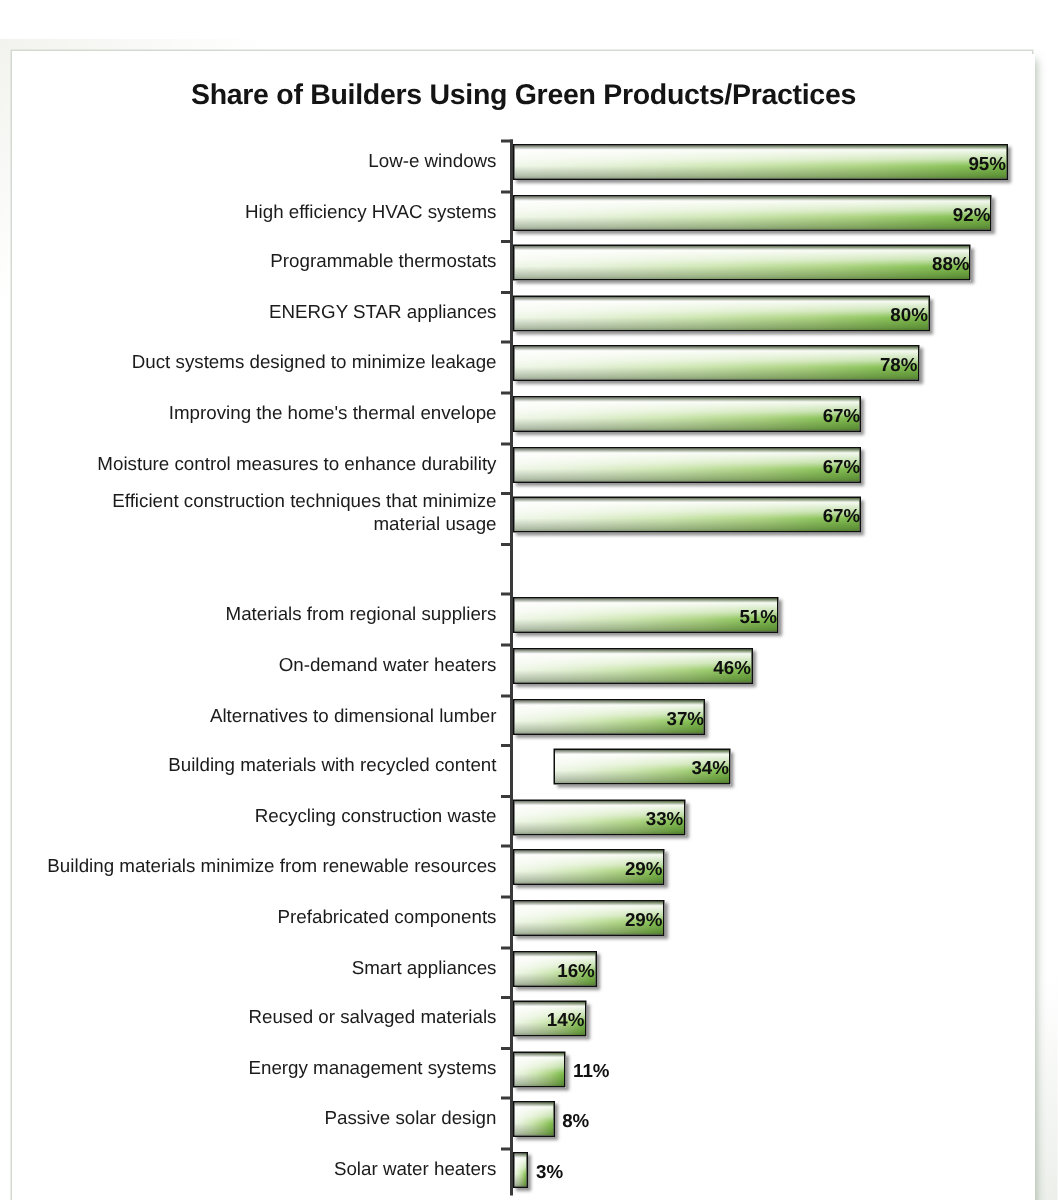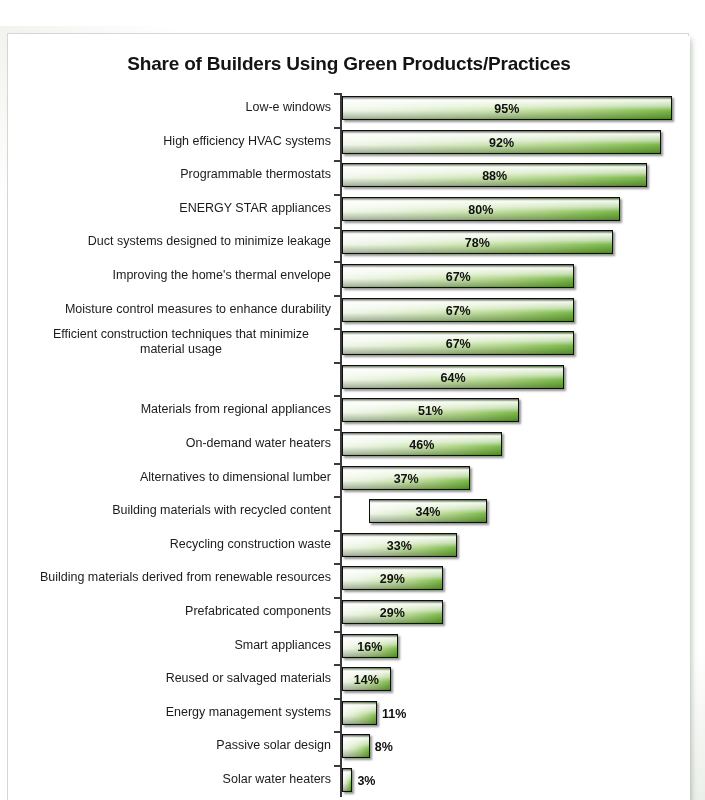--- a/index.html
+++ b/index.html
@@ -120,21 +120,21 @@
     top: 0;
     height: 24px;
     line-height: 24px;
     font-size: 12.5px;
     font-weight: bold;
     color: #101010;
   }
   .bar-value.inside {
     left: 0;
     right: 0;
-    text-align: center;
+    text-align: right;
   }
   .bar-value.outside {
     left: 100%;
     margin-left: 6px;
     white-space: nowrap;
   }
 </style>
 </head>
 <body>
 
@@ -202,38 +202,33 @@
         <div class="row" style="top: 203.6px;">
           <div class="row-label" style="top: 9px; white-space: nowrap;">Moisture control measures to enhance durability</div>
           <div class="tick" style="top: 2px;"></div>
           <div class="bar-wrap" style="width: 232.49px;">
             <div class="bar">
               <span class="bar-value inside">67%</span>
             </div>
           </div>
         </div>
         <div class="row" style="top: 237.2px;">
-          <div class="row-label" style="top: 1px; white-space: normal; width: 300px; right: 358px; text-align: center;">Efficient construction techniques that minimize material usage</div>
+          <div class="row-label" style="top: 1px; white-space: normal; width: 300px; right: 358px; ">Efficient construction techniques that minimize material usage</div>
           <div class="tick" style="top: 2px;"></div>
           <div class="bar-wrap" style="width: 232.49px;">
             <div class="bar">
               <span class="bar-value inside">67%</span>
             </div>
           </div>
         </div>
         <div class="row" style="top: 270.8px;">
           <div class="tick" style="top: 2px;"></div>
-          <div class="bar-wrap" style="width: 222.08px;">
-            <div class="bar">
-              <span class="bar-value inside">64%</span>
-            </div>
-          </div>
         </div>
         <div class="row" style="top: 304.4px;">
-          <div class="row-label" style="top: 9px; white-space: nowrap;">Materials from regional appliances</div>
+          <div class="row-label" style="top: 9px; white-space: nowrap;">Materials from regional suppliers</div>
           <div class="tick" style="top: 2px;"></div>
           <div class="bar-wrap" style="width: 176.97px;">
             <div class="bar">
               <span class="bar-value inside">51%</span>
             </div>
           </div>
         </div>
         <div class="row" style="top: 338px;">
           <div class="row-label" style="top: 9px; white-space: nowrap;">On-demand water heaters</div>
           <div class="tick" style="top: 2px;"></div>
@@ -264,21 +259,21 @@
         <div class="row" style="top: 438.8px;">
           <div class="row-label" style="top: 9px; white-space: nowrap;">Recycling construction waste</div>
           <div class="tick" style="top: 2px;"></div>
           <div class="bar-wrap" style="width: 114.51px;">
             <div class="bar">
               <span class="bar-value inside">33%</span>
             </div>
           </div>
         </div>
         <div class="row" style="top: 472.4px;">
-          <div class="row-label" style="top: 9px; white-space: nowrap;">Building materials derived from renewable resources</div>
+          <div class="row-label" style="top: 9px; white-space: nowrap;">Building materials minimize from renewable resources</div>
           <div class="tick" style="top: 2px;"></div>
           <div class="bar-wrap" style="width: 100.63px;">
             <div class="bar">
               <span class="bar-value inside">29%</span>
             </div>
           </div>
         </div>
         <div class="row" style="top: 506px;">
           <div class="row-label" style="top: 9px; white-space: nowrap;">Prefabricated components</div>
           <div class="tick" style="top: 2px;"></div>

